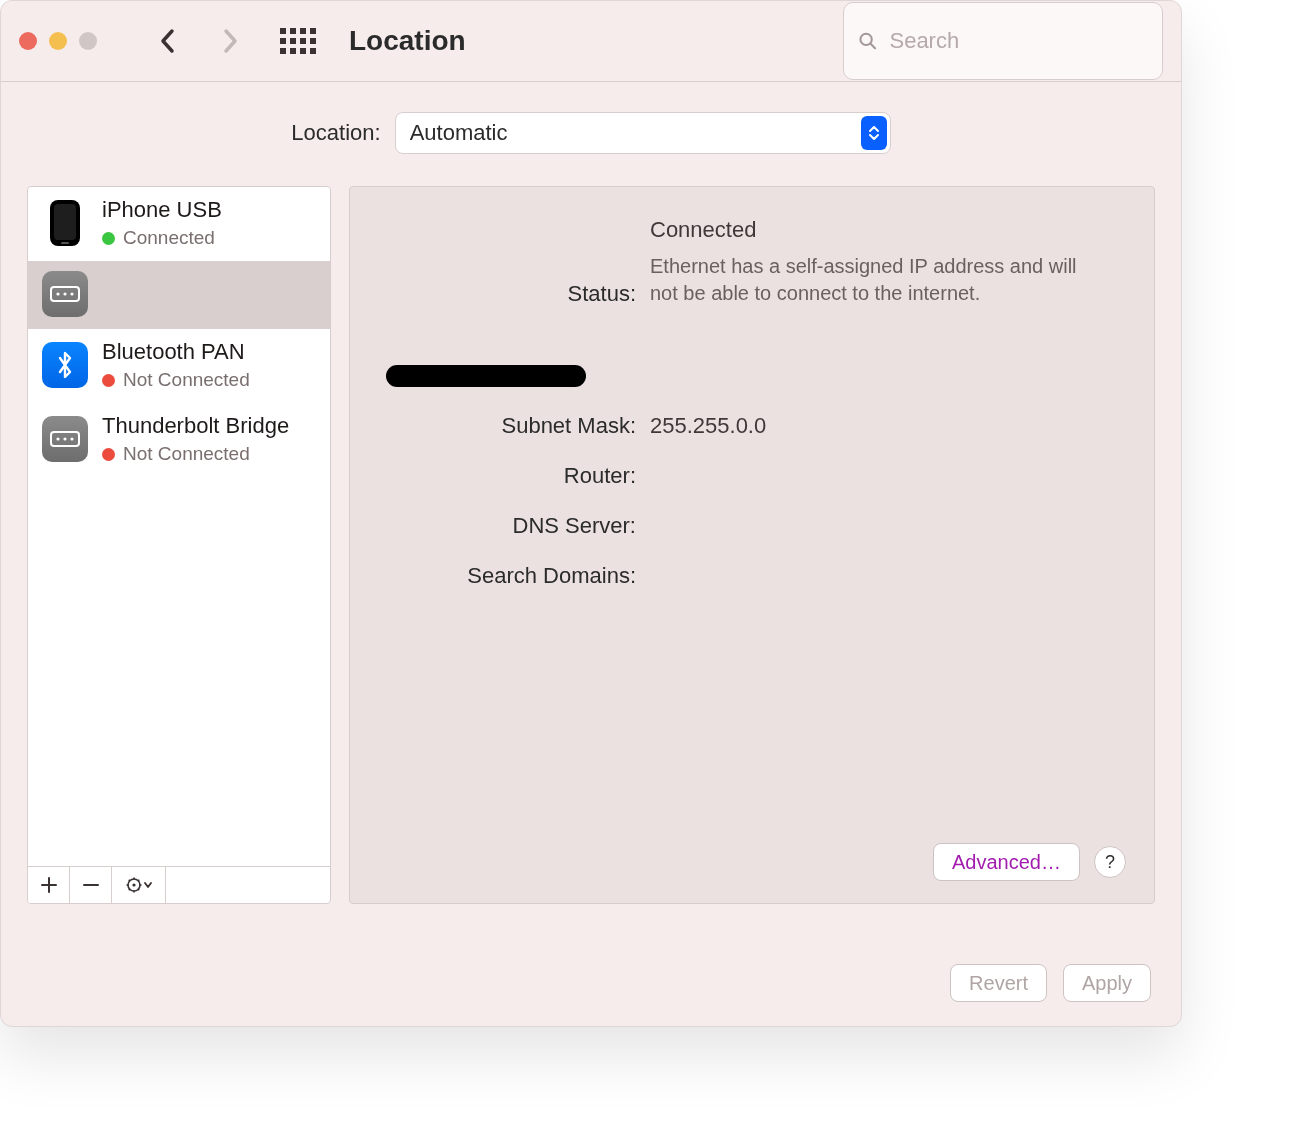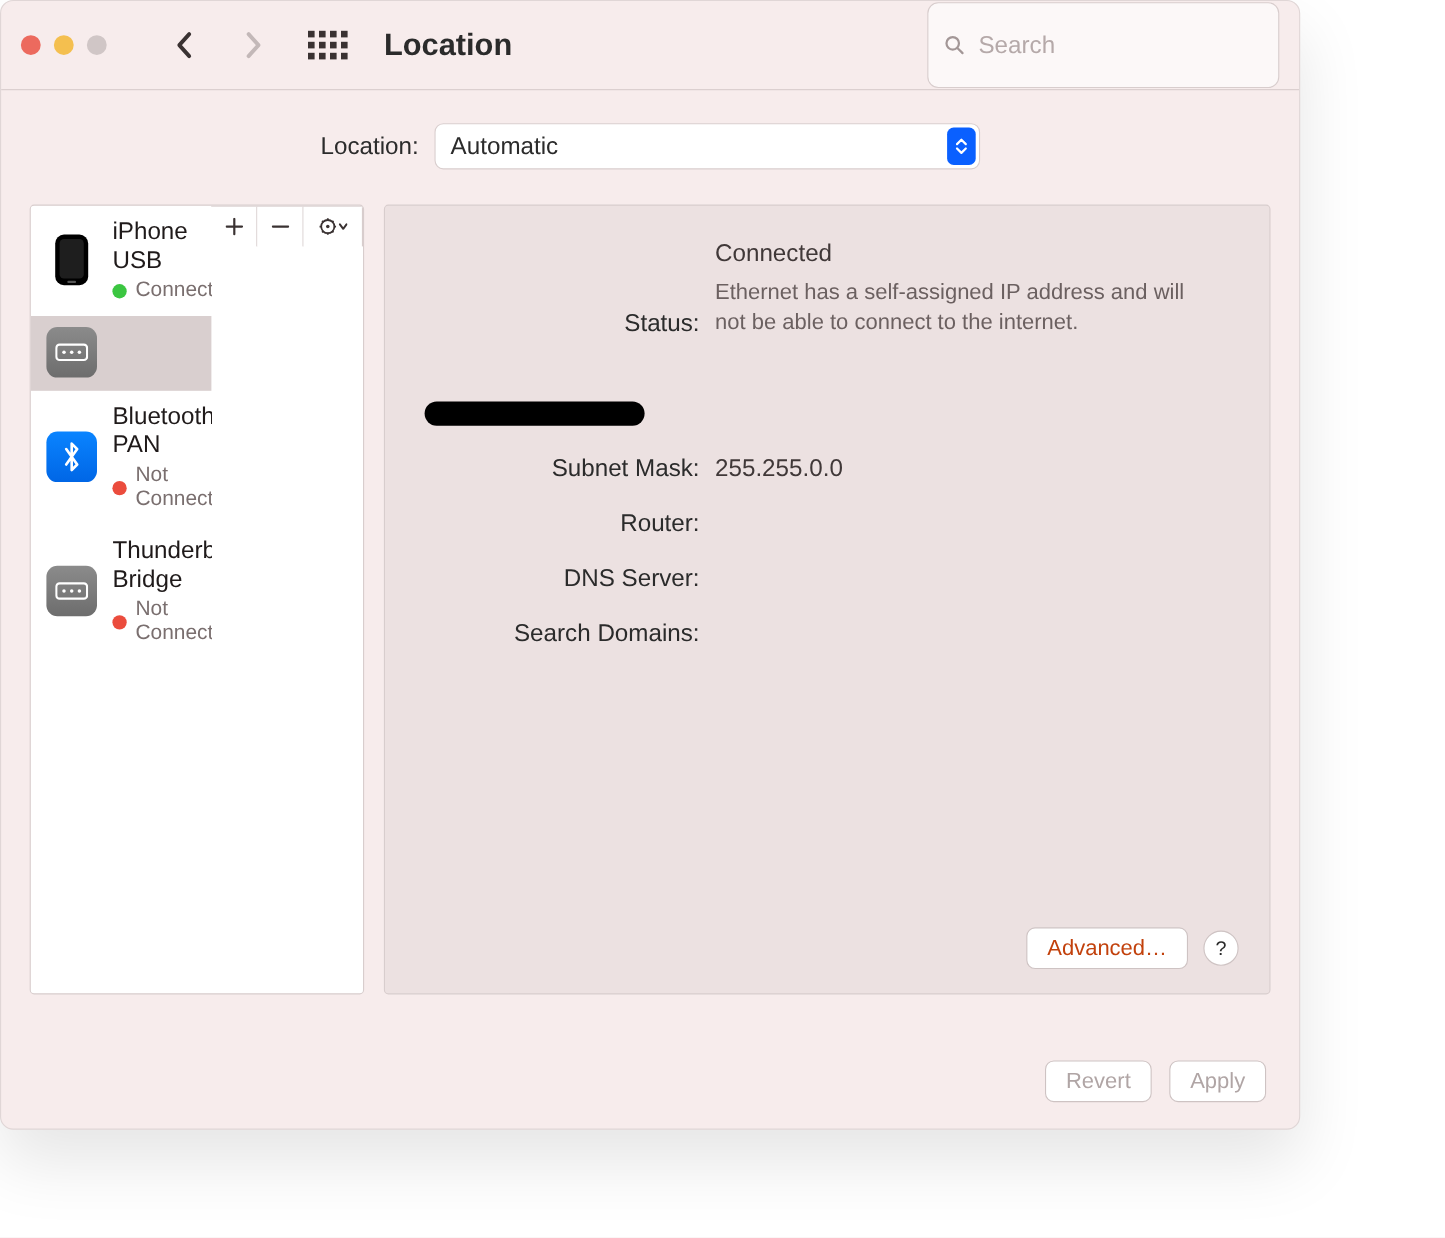--- a/index.html
+++ b/index.html
@@ -91,21 +91,21 @@
   .select .arrows{
     position:absolute;right:3px;top:3px;bottom:3px;width:26px;
     background:var(--select-arrows-bg);border-radius:6px;
     display:flex;flex-direction:column;align-items:center;justify-content:center;
   }
   .select .arrows svg{display:block;}
 
   .columns{display:flex;gap:18px;align-items:stretch;}
   .sidebar{
     width:302px;background:#fff;border:1px solid var(--border);border-radius:4px;
-    display:flex;flex-direction:row;
+    display:flex;flex-direction:column;
     overflow:hidden;
     height:716px;
   }
   .service-list{flex:1;overflow:auto;}
   .service{
     display:flex;align-items:center;gap:14px;
     padding:10px 14px 12px 14px;
     cursor:pointer;
   }
   .service.selected{background:#d9cfcf;}
@@ -138,21 +138,21 @@
   .form-row .k{width:250px;text-align:right;color:var(--text);padding-top:2px;}
   .form-row .v{flex:1;color:var(--text-val);}
   .form-row .desc{color:#6b6060;font-size:20px;line-height:1.35;margin-top:10px;max-width:430px;}
   .detail .redacted{display:inline-block;width:200px;height:22px;background:#000;border-radius:11px;vertical-align:-4px;}
   .detail-select{min-width:420px;}
   .detail-footer{
     position:absolute;right:28px;bottom:22px;display:flex;gap:14px;align-items:center;
   }
   .btn{
     background:#fff;border:1px solid #ceC3C3;border-radius:8px;
-    height:38px;padding:0 18px;font-size:20px;cursor:pointer;color:#c2410c;
+    height:38px;padding:0 18px;font-size:20px;cursor:pointer;color:#a21caf;
   }
   .help-btn{
     width:30px;height:30px;border-radius:50%;background:#fff;
     border:1px solid #cec3c3;display:flex;align-items:center;justify-content:center;
     font-size:18px;cursor:pointer;
   }
 
   .window-footer{
     position:absolute;right:30px;bottom:24px;display:flex;gap:16px;
   }

